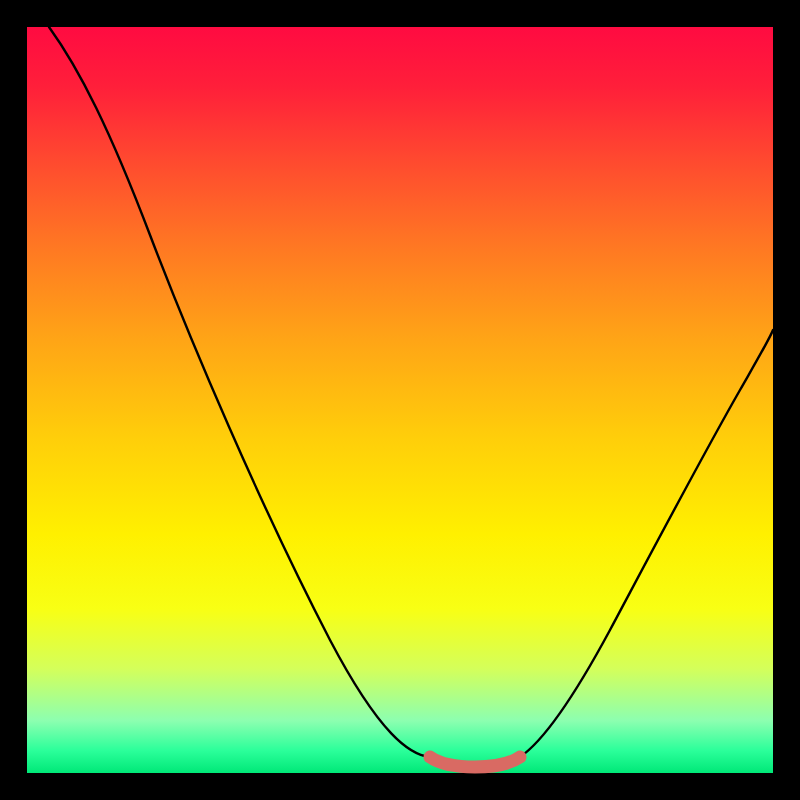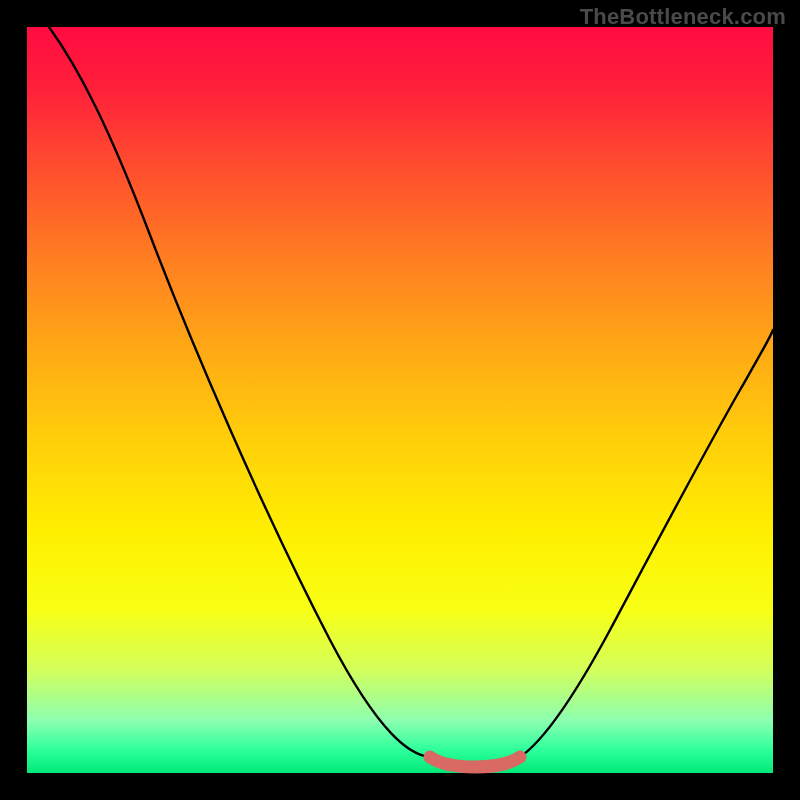--- a/index.html
+++ b/index.html
@@ -61,15 +61,14 @@
     <path d="M 520 757
              C 545 740, 575 695, 610 630
              C 650 555, 700 460, 740 390
              C 760 355, 770 338, 773 330" fill="none" stroke="#000" stroke-width="2.4" stroke-linecap="round"></path>
 
     <path d="M 430 757
              C 440 764, 455 767, 475 767
              C 495 767, 510 764, 520 757" fill="none" stroke="#d96a63" stroke-width="13" stroke-linecap="round"></path>
   </svg>
 
-  <div class="watermark">TheBottleneck.com</div>
 
 </div>
 
 </body></html>

